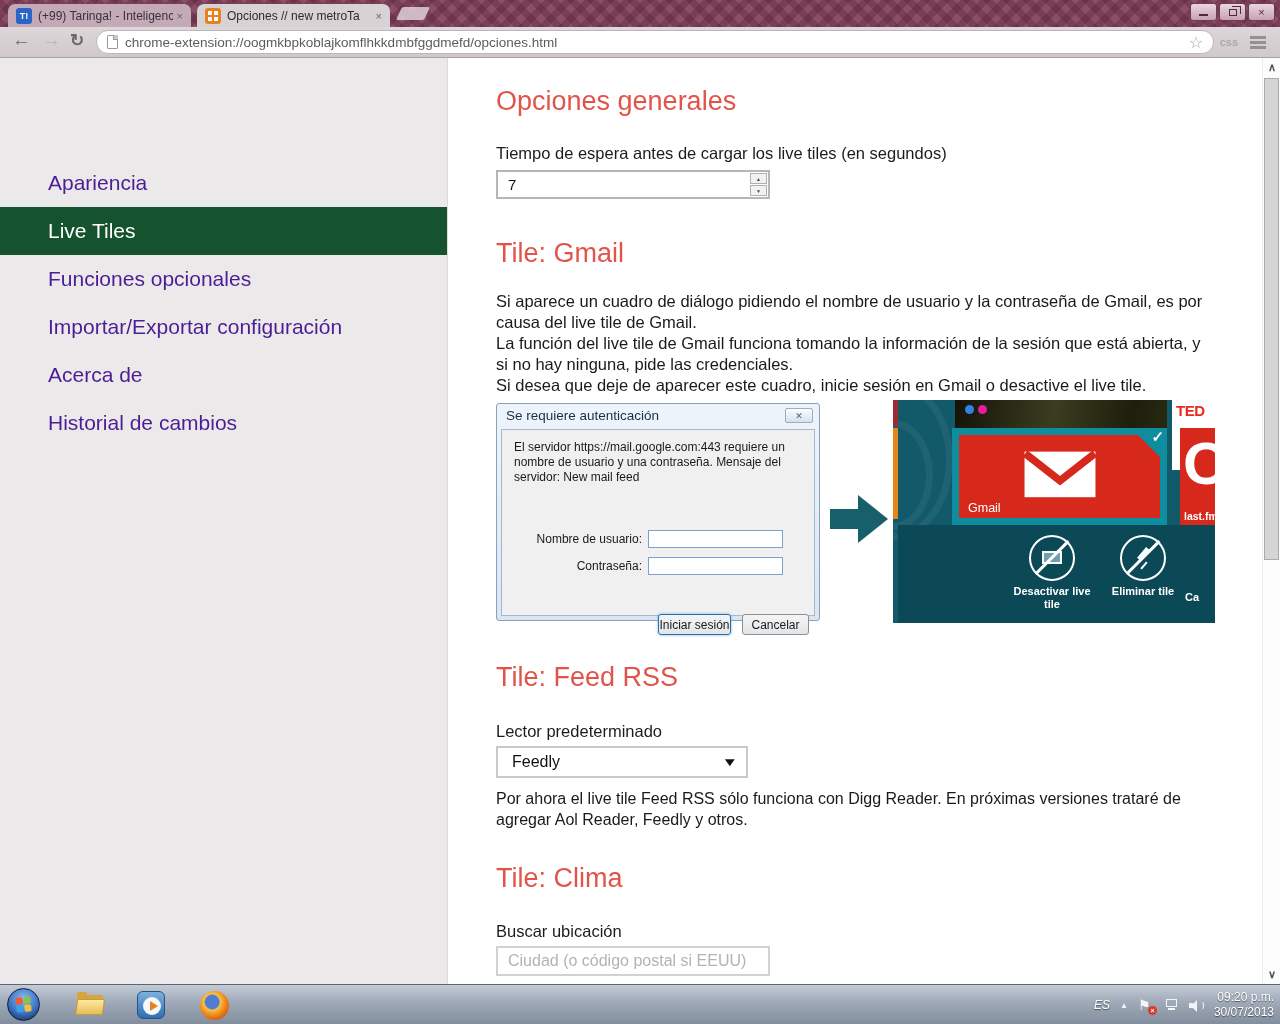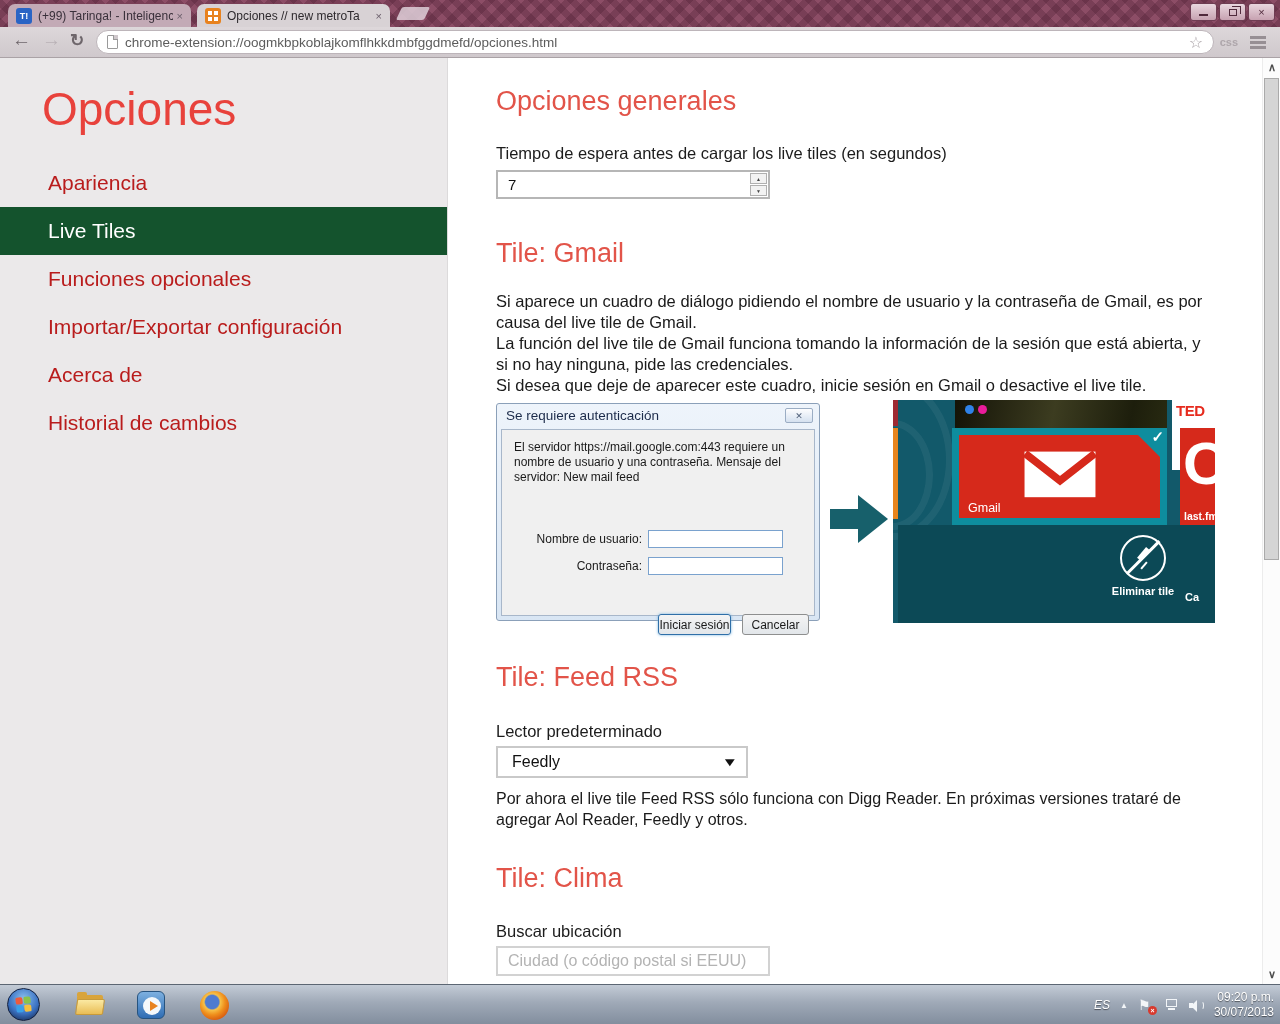--- a/index.html
+++ b/index.html
@@ -62,21 +62,21 @@
                  linear-gradient(#978f94,#978f94) 0 10px/16px 3px no-repeat; }
 
   
   .page { position:absolute; left:0; top:58px; width:1280px; height:926px; background:#fff; overflow:hidden; }
 
   .sidebar { position:absolute; left:0; top:0; width:448px; height:100%; background:#ebe9ea;
              border-right:1px solid #dcdadb; }
   .side-title { position:absolute; left:42px; top:24px; font-size:46px; font-weight:300;
                 color:#e8423c; letter-spacing:0; }
   .side-menu { position:absolute; left:0; top:101px; width:100%; }
-  .side-item { height:48px; line-height:48px; padding-left:48px; font-size:21px; color:#b91c1c; cursor:default; }
+  .side-item { height:48px; line-height:48px; padding-left:48px; font-size:21px; color:#4c1d95; cursor:default; }
   .side-item.selected { background:#14532d; color:#fff; }
 
   .content { position:absolute; left:448px; top:0; right:18px; bottom:0; background:#fff; }
   .h2 { position:absolute; left:48px; font-size:27px; font-weight:300; color:#e25449; }
   .field-label { position:absolute; left:48px; font-size:16.5px; color:#1c1c1c; }
   .para { position:absolute; left:48px; width:712px; font-size:16.5px; color:#1a1a1a; line-height:21px; }
 
   .numwrap { position:absolute; left:48px; top:112px; width:274px; height:29px; }
   .numwrap input { width:100%; height:100%; border:2px solid #b6b6b6; font-size:15px;
                    padding:0 22px 0 10px; font-family:"Liberation Sans",sans-serif; color:#111; }
@@ -250,21 +250,20 @@
     <span class="urltext">chrome-extension://oogmkbpkoblajkomflhkkdmbfggdmefd/opciones.html</span>
     <span class="star">☆</span>
   </div>
   <span class="cssbadge">css</span>
   <span class="menuicon"></span>
 </div>
 
 <div class="page">
 
   <div class="sidebar">
-    <div class="side-title">Opciones</div>
     <div class="side-menu">
       <div class="side-item">Apariencia</div>
       <div class="side-item selected">Live Tiles</div>
       <div class="side-item">Funciones opcionales</div>
       <div class="side-item">Importar/Exportar configuración</div>
       <div class="side-item">Acerca de</div>
       <div class="side-item">Historial de cambios</div>
     </div>
   </div>
 
@@ -331,20 +330,27 @@
           <span class="tile-label">Gmail</span>
         </div>
         <div class="corner"></div>
         <span class="corner-check">✓</span>
       </div>
       <div class="lastfm-tile">
         <span class="lastfm-o">O</span>
         <span class="lastfm-label">last.fm</span>
       </div>
       <div class="cmdbar">
+        <div class="cmd" style="left:108px">
+          <div class="circle">
+              <span class="ic-mon"></span>
+              <span class="slash"></span>
+            </div>
+          <div class="caption">Desactivar live tile</div>
+        </div>
         <div class="cmd" style="left:199px">
           <div class="circle">
               <span class="ic-pin"></span>
               <span class="ic-pin2"></span>
               <span class="slash"></span>
             </div>
           <div class="caption">Eliminar tile</div>
         </div>
         <div class="cmd" style="left:287px; width:40px; text-align:left;">
           <div class="caption" style="margin-top:56px">Ca</div>

